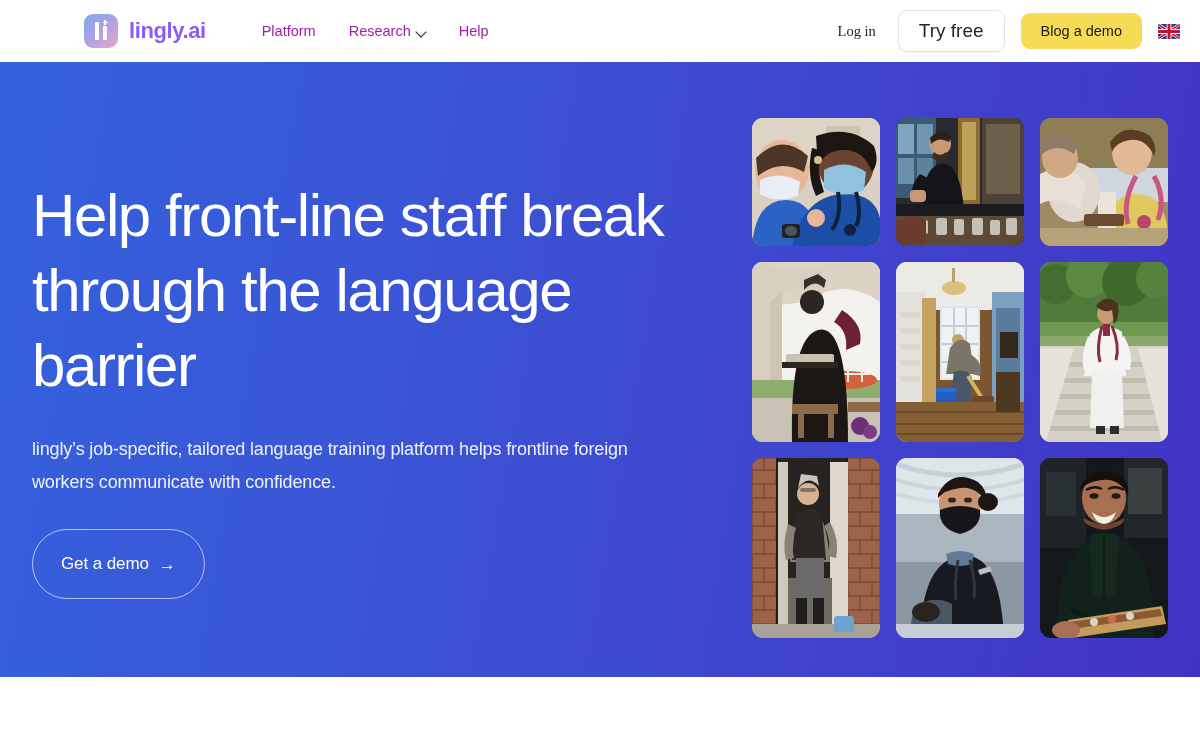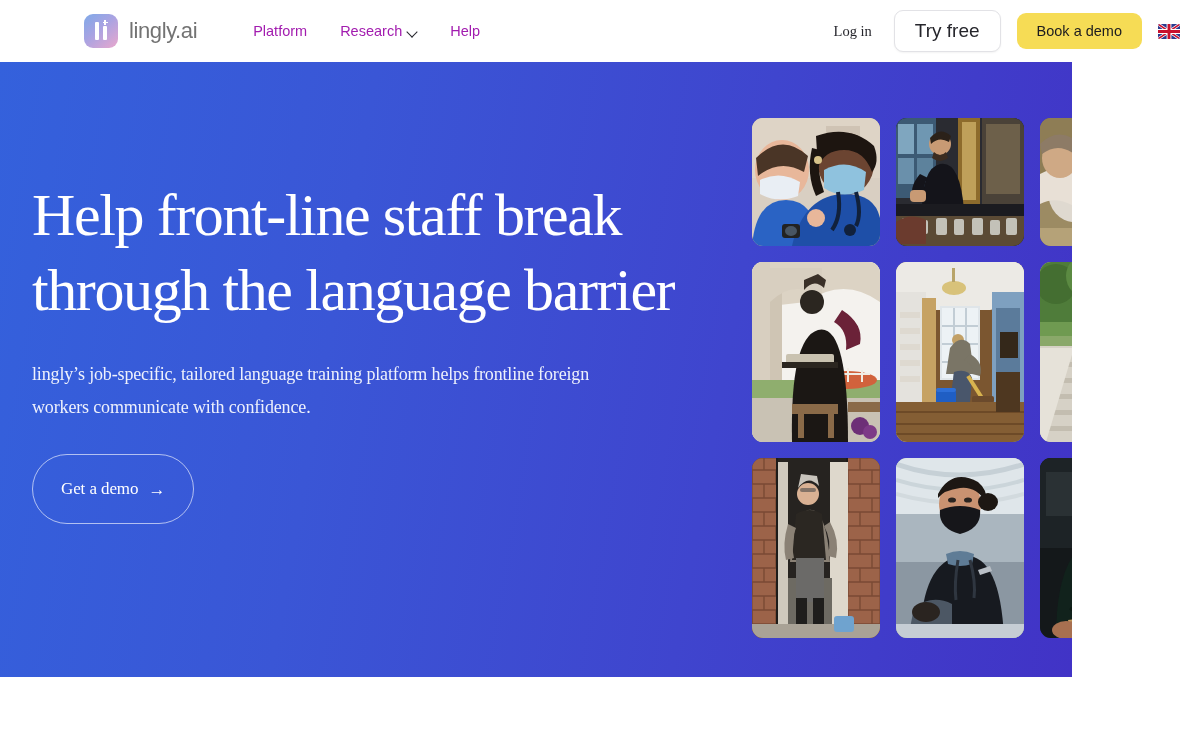--- a/index.html
+++ b/index.html
@@ -44,21 +44,21 @@
   }
   .logo-mark .plus-v {
     position: absolute; left: 20.2px; top: 6px;
     width: 1.6px; height: 5px; background: #fff;
   }
   .logo-mark .plus-h {
     position: absolute; left: 18.5px; top: 7.7px;
     width: 5px; height: 1.6px; background: #fff;
   }
   .brand-name {
-    font-size: 22px; color: #737373; letter-spacing: -0.4px; font-weight: 400;
+    font-size: 22px; color: #8b5cf6; letter-spacing: -0.4px; font-weight: 700;
   }
 
   .nav { display: flex; align-items: center; gap: 33px; margin-left: 56px; }
   .nav-item {
     font-size: 14.5px; color: #a21caf; display: flex; align-items: center; gap: 6px;
     cursor: pointer; white-space: nowrap;
   }
   .chev { display: inline-block; width: 9px; height: 9px; position: relative; }
   .chev::before {
     content: ""; position: absolute; left: 0; top: 1px;
@@ -87,24 +87,23 @@
   }
   .flag {
     width: 22px; height: 15px; border-radius: 2px; flex: none;
     position: relative; overflow: hidden; cursor: pointer;
     background: #2b3a8f;
   }
 
   
   .hero {
     position: absolute; top: 62px; left: 0;
-    width: 1072px; height: 615px;
+    width: 1200px; height: 615px;
     background: linear-gradient(100deg, #3461dc 0%, #3a56d6 32%, #3f45ce 66%, #4133c6 100%);
     overflow: hidden;
-    font-family: Liberation Serif, serif;
   }
 
   .hero-copy { position: absolute; left: 32px; top: 116px; width: 680px; }
   .headline {
     font-size: 60px; line-height: 75px; color: #ffffff;
     font-weight: 400; letter-spacing: -1.4px;
   }
   .subhead {
     margin-top: 30px;
     font-size: 18px; line-height: 33px; color: #eef1fc;
@@ -167,21 +166,21 @@
         <span class="chev"></span>
       </span>
       <span class="nav-item">
         <span>Help</span>
       </span>
     </nav>
 
     <div class="header-right">
       <span class="login-link">Log in</span>
       <button class="btn-outline">Try free</button>
-      <button class="btn-yellow">Book a demo</button>
+      <button class="btn-yellow">Blog a demo</button>
       <span class="flag">
         <svg viewBox="0 0 60 40" preserveAspectRatio="none" style="width:100%;height:100%;display:block">
           <rect width="60" height="40" fill="#2b3a8f"></rect>
           <path d="M0,0 L60,40 M60,0 L0,40" stroke="#ffffff" stroke-width="8"></path>
           <path d="M0,0 L60,40 M60,0 L0,40" stroke="#c8102e" stroke-width="4"></path>
           <path d="M30,0 L30,40 M0,20 L60,20" stroke="#ffffff" stroke-width="13"></path>
           <path d="M30,0 L30,40 M0,20 L60,20" stroke="#c8102e" stroke-width="8"></path>
         </svg>
       </span>
     </div>

